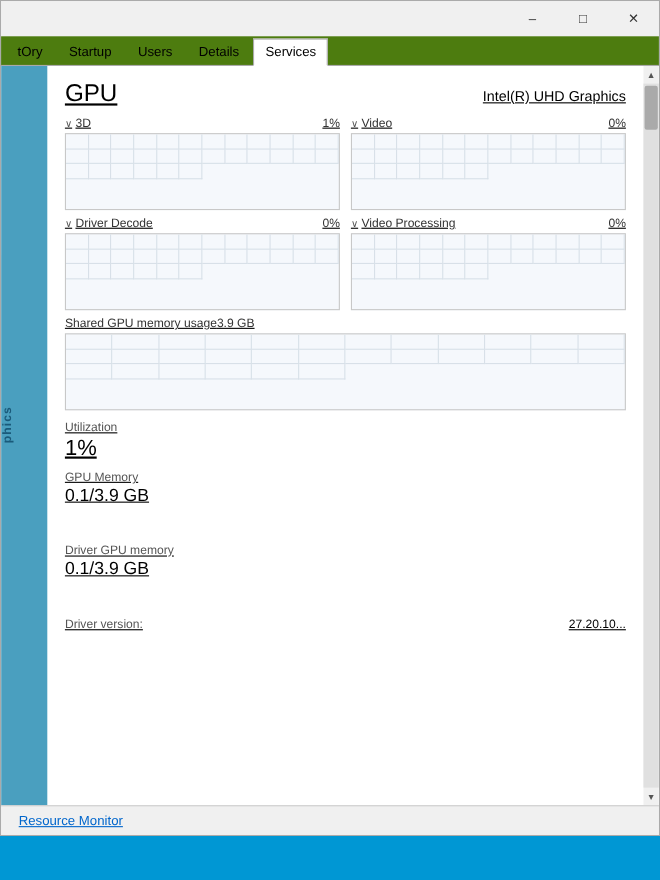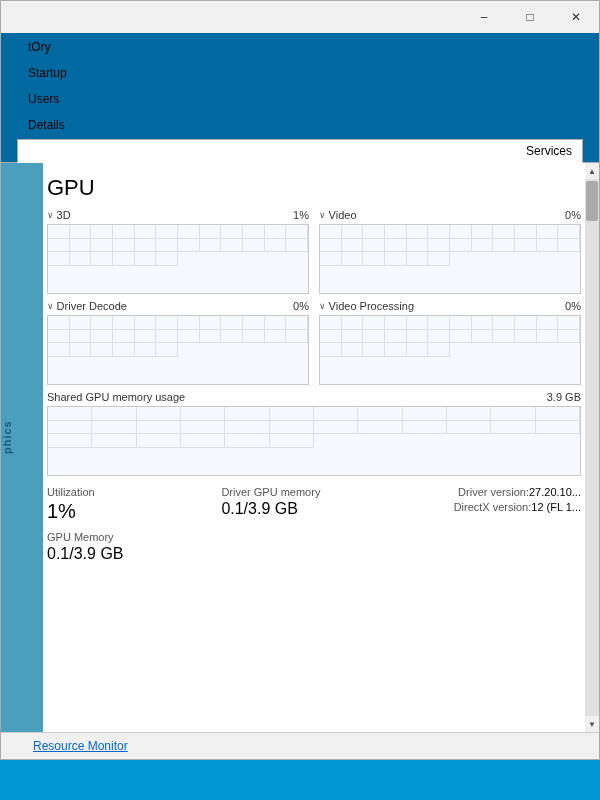--- a/index.html
+++ b/index.html
@@ -57,24 +57,23 @@
       justify-content: center;
       cursor: pointer;
       font-size: 12px;
       color: #333;
       background: transparent;
       border: none;
     }
 
     .nav-tabs {
       display: flex;
-      flex-direction: column;
-      background: #0369a1;
+      background: #4d7c0f;
       border-bottom: 1px solid #aaa;
-      padding: 0 16px;
+      padding: 0 4px;
       padding-top: 2px;
       gap: 2px;
     }
 
     .nav-tab {
       padding: 4px 10px;
       font-size: 12px;
       cursor: pointer;
       border: 1px solid transparent;
       background: transparent;
@@ -108,23 +107,24 @@
       writing-mode: vertical-rl;
       transform: rotate(180deg);
       font-size: 11px;
       color: #1a5a7a;
       font-weight: 600;
       letter-spacing: 1px;
     }
 
     .main-panel {
       flex: 1;
-      padding: 12px 4px;
+      padding: 12px 16px;
       overflow-y: auto;
       position: relative;
+      text-decoration: underline;
     }
 
     .gpu-header {
       display: flex;
       justify-content: space-between;
       align-items: baseline;
       margin-bottom: 8px;
     }
 
     .gpu-title {
@@ -241,22 +241,23 @@
       width: 100%;
       height: 70px;
       border: 1px solid #c8c8c8;
       background: #f5f8fc;
       position: relative;
       overflow: hidden;
     }
 
     .stats-section {
       display: flex;
+      flex-direction: column;
       margin-top: 10px;
-      gap: 20px;
+      gap: 35px;
     }
 
     .stat-block {
       flex: 1;
     }
 
     .stat-label {
       font-size: 11px;
       color: #555;
       margin-bottom: 2px;
@@ -267,42 +268,41 @@
       font-weight: 300;
       color: #000;
     }
 
     .driver-info {
       flex: 1.2;
     }
 
     .driver-row {
       display: flex;
-      justify-content: flex-end;
+      justify-content: space-between;
       font-size: 11px;
       color: #333;
       margin-bottom: 3px;
     }
 
     .driver-key { color: #555; }
     .driver-val { color: #000; }
 
     .resource-monitor {
-      padding: 6px 32px;
+      padding: 6px 16px;
       font-size: 12px;
       color: #0066cc;
       cursor: pointer;
       text-decoration: underline;
       background: #f0f0f0;
       border-top: 1px solid #ccc;
     }
 
     .shared-memory-label-row {
       display: flex;
-      justify-content: space-between;
       font-size: 11px;
       color: #333;
       margin-bottom: 3px;
       margin-top: 4px;
     }
   </style>
 </head>
 <body>
 
 <div class="taskbar-bg"></div>
@@ -326,20 +326,21 @@
   </div>
 
   <div class="content-area">
 
     <div class="sidebar-label">phics</div>
 
     <div class="main-panel">
 
       <div class="gpu-header">
         <span class="gpu-title">GPU</span>
+        <span class="gpu-name">Intel(R) UHD Graphics</span>
       </div>
 
       <div class="graph-row">
         <div class="graph-section">
           <div class="graph-label-row">
             <div class="graph-label">
               <span class="chevron">∨</span>
               <span>3D</span>
             </div>
             <span class="graph-pct">1%</span>
@@ -564,24 +565,20 @@
           <div class="stat-value" style="font-size:16px;">0.1/3.9 GB</div>
         </div>
         <div class="stat-block">
           <div class="stat-label">Driver GPU memory</div>
           <div class="stat-value" style="font-size:16px;">0.1/3.9 GB</div>
         </div>
         <div class="driver-info">
           <div class="driver-row">
             <span class="driver-key">Driver version:</span>
             <span class="driver-val">27.20.10...</span>
-          </div>
-          <div class="driver-row">
-            <span class="driver-key">DirectX version:</span>
-            <span class="driver-val">12 (FL 1...</span>
           </div>
         </div>
       </div>
     </div>
 
     <div class="scrollbar-right">
       <div class="scroll-arrow">▲</div>
       <div class="scroll-track">
         <div class="scroll-thumb"></div>
       </div>

